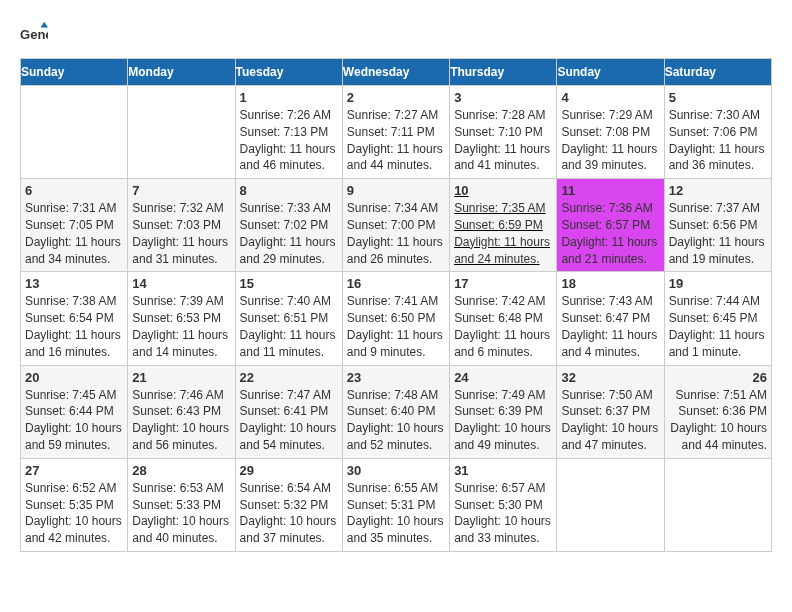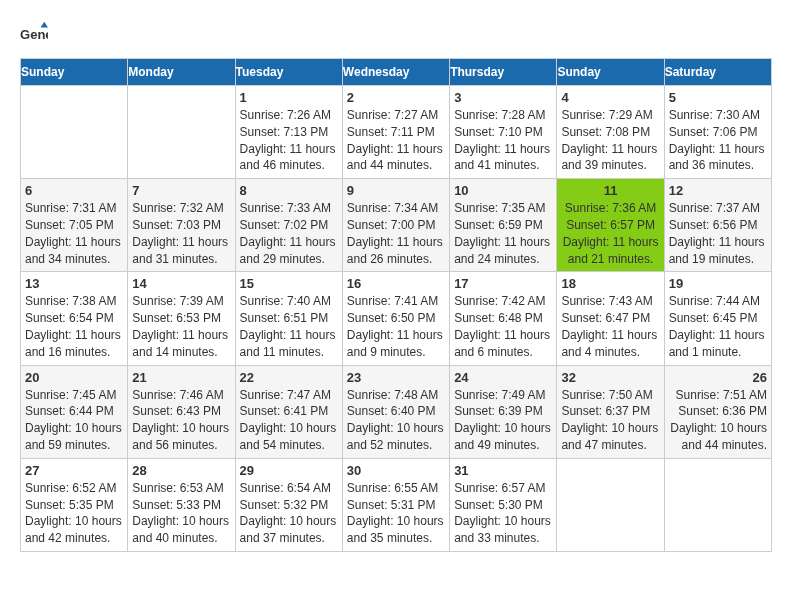--- a/index.html
+++ b/index.html
@@ -146,25 +146,25 @@
           <div class="day-info">Sunrise: 7:32 AM<br>Sunset: 7:03 PM<br>Daylight: 11 hours and 31 minutes.</div>
         </td>
         <td style="background: rgb(245, 245, 245);">
           <div class="day-number">8</div>
           <div class="day-info">Sunrise: 7:33 AM<br>Sunset: 7:02 PM<br>Daylight: 11 hours and 29 minutes.</div>
         </td>
         <td style="background: rgb(245, 245, 245);">
           <div class="day-number">9</div>
           <div class="day-info">Sunrise: 7:34 AM<br>Sunset: 7:00 PM<br>Daylight: 11 hours and 26 minutes.</div>
         </td>
-        <td style="background: rgb(245, 245, 245);">
+        <td style="background: rgb(245, 245, 245); text-decoration: underline;">
           <div class="day-number">10</div>
           <div class="day-info">Sunrise: 7:35 AM<br>Sunset: 6:59 PM<br>Daylight: 11 hours and 24 minutes.</div>
         </td>
-        <td style="background: #84cc16; text-align: center;">
+        <td style="background: #d946ef;">
           <div class="day-number">11</div>
           <div class="day-info">Sunrise: 7:36 AM<br>Sunset: 6:57 PM<br>Daylight: 11 hours and 21 minutes.</div>
         </td>
         <td style="background: rgb(245, 245, 245);">
           <div class="day-number">12</div>
           <div class="day-info">Sunrise: 7:37 AM<br>Sunset: 6:56 PM<br>Daylight: 11 hours and 19 minutes.</div>
         </td>
       </tr>
       <tr class="week-row">
         <td>

